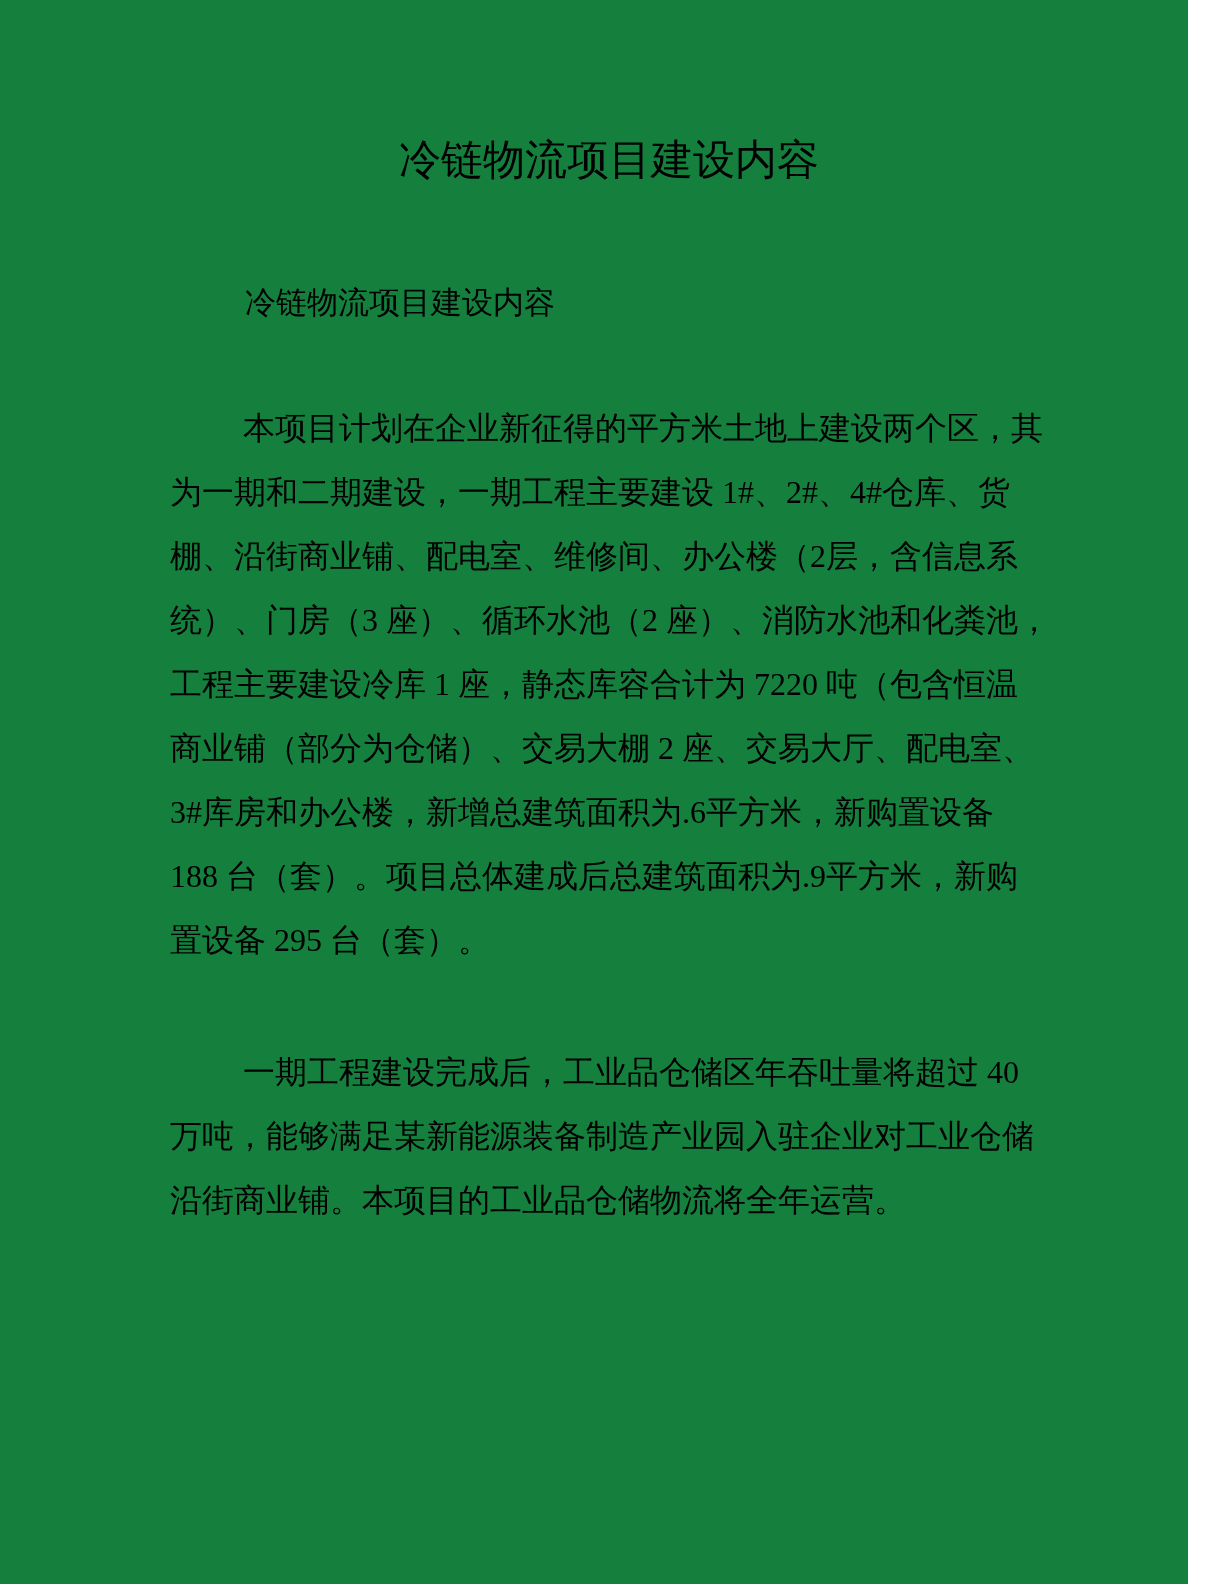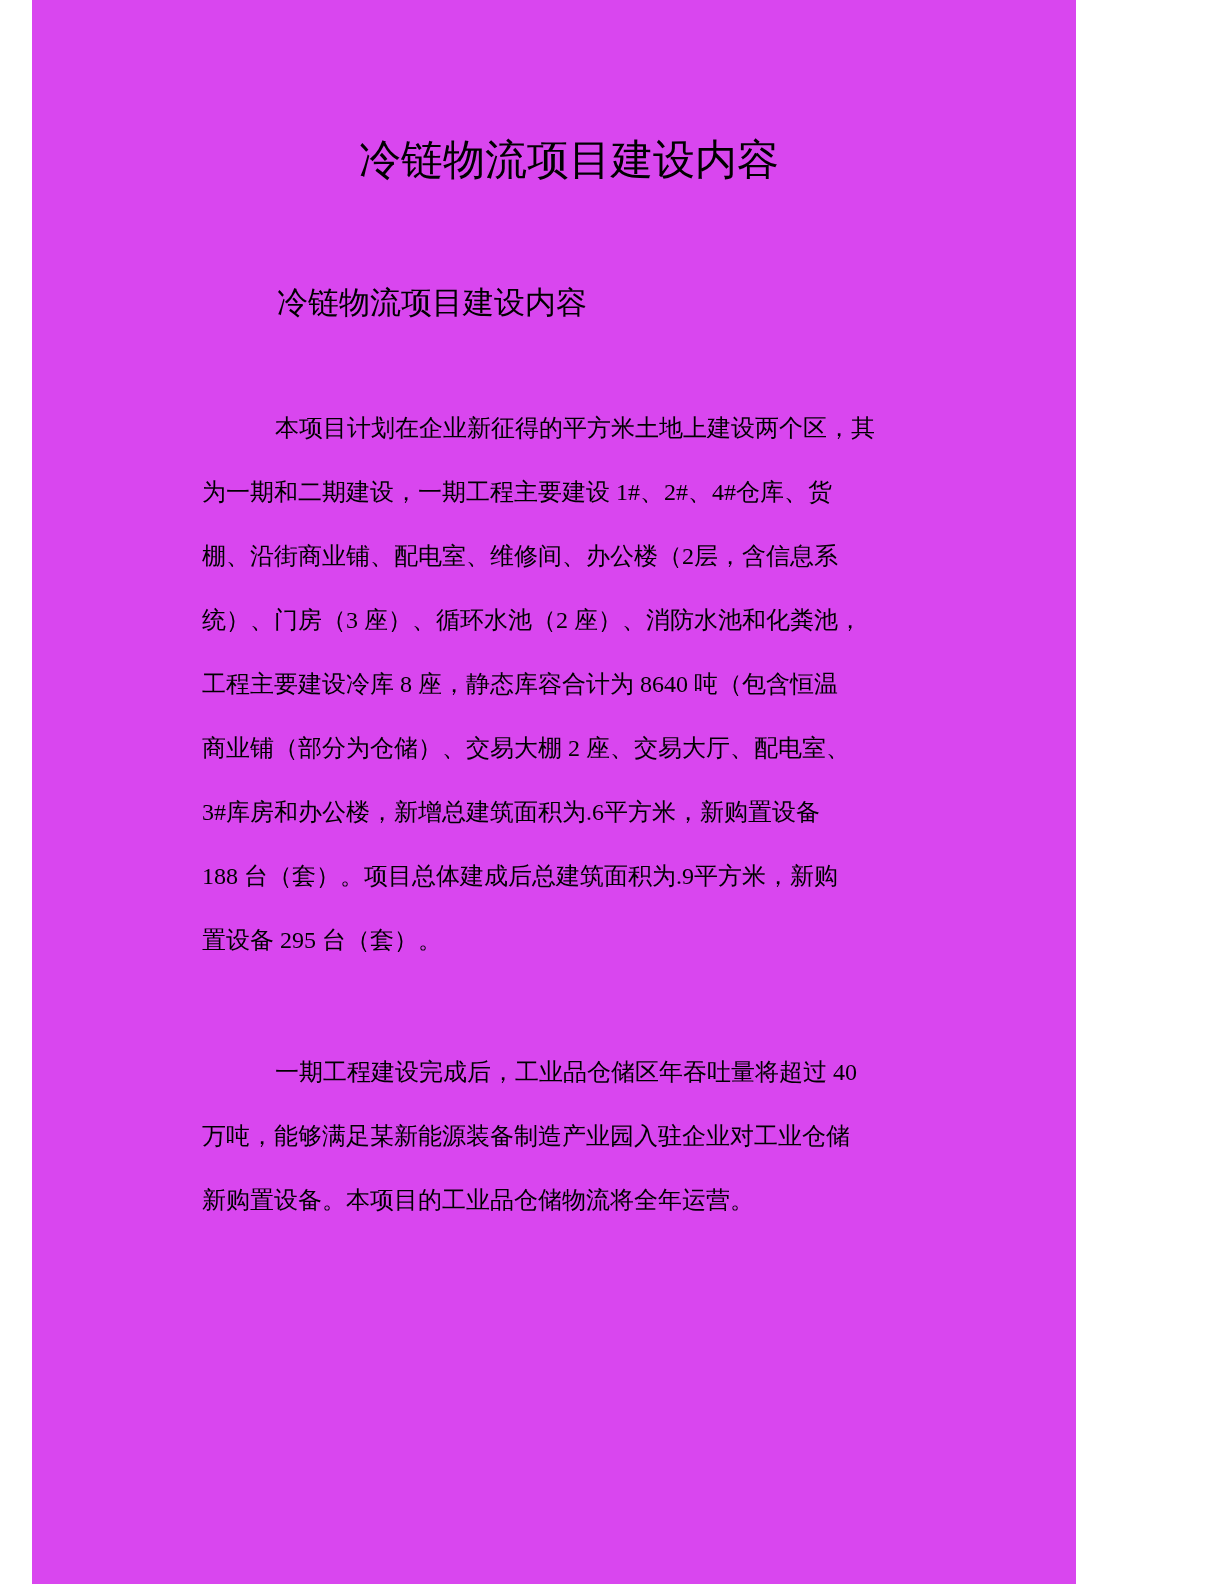--- a/index.html
+++ b/index.html
@@ -2,27 +2,26 @@
 <html><head>
 <meta charset="utf-8">
 <style>
   html, body {
     margin: 0;
     padding: 0;
     background: #ffffff;
   }
   .page {
     position: relative;
-    width: 1044px;
+    width: 1188px;
     height: 1584px;
-    background: #d946ef;
+    background: #15803d;
     color: #000000;
     font-family: "Liberation Serif", "DejaVu Serif", serif;
     overflow: hidden;
-    margin-left: 32px;
   }
   .doc-title {
     margin: 0 170px;
     padding-top: 130px;
     font-size: 42px;
     line-height: 60px;
     font-weight: 400;
     text-align: center;
     text-indent: 30px;
     white-space: pre;
@@ -33,21 +32,21 @@
     font-size: 31px;
     line-height: 50px;
     font-weight: 400;
     white-space: pre;
   }
   .doc-body {
     margin: 0 170px;
   }
   .para {
     margin-top: 68px;
-    font-size: 24px;
+    font-size: 32px;
     line-height: 64px;
   }
   .line {
     height: 64px;
     white-space: pre;
   }
   .line.indent {
     padding-left: 73px;
   }
 </style>
@@ -58,25 +57,25 @@
   <div class="doc-title">冷链物流项目建设内容</div>
 
   <div class="doc-heading">冷链物流项目建设内容</div>
 
   <div class="doc-body">
       <div class="para">
         <div class="line indent">本项目计划在企业新征得的平方米土地上建设两个区，其</div>
         <div class="line">为一期和二期建设，一期工程主要建设 1#、2#、4#仓库、货</div>
         <div class="line">棚、沿街商业铺、配电室、维修间、办公楼（2层，含信息系</div>
         <div class="line">统）、门房（3 座）、循环水池（2 座）、消防水池和化粪池，</div>
-        <div class="line">工程主要建设冷库 8 座，静态库容合计为 8640 吨（包含恒温</div>
+        <div class="line">工程主要建设冷库 1 座，静态库容合计为 7220 吨（包含恒温</div>
         <div class="line">商业铺（部分为仓储）、交易大棚 2 座、交易大厅、配电室、</div>
         <div class="line">3#库房和办公楼，新增总建筑面积为.6平方米，新购置设备</div>
         <div class="line">188 台（套）。项目总体建成后总建筑面积为.9平方米，新购</div>
         <div class="line">置设备 295 台（套）。</div>
       </div>
       <div class="para">
         <div class="line indent">一期工程建设完成后，工业品仓储区年吞吐量将超过 40</div>
         <div class="line">万吨，能够满足某新能源装备制造产业园入驻企业对工业仓储</div>
-        <div class="line">新购置设备。本项目的工业品仓储物流将全年运营。</div>
+        <div class="line">沿街商业铺。本项目的工业品仓储物流将全年运营。</div>
       </div>
     </div>
 </div>
 
 </body></html>

